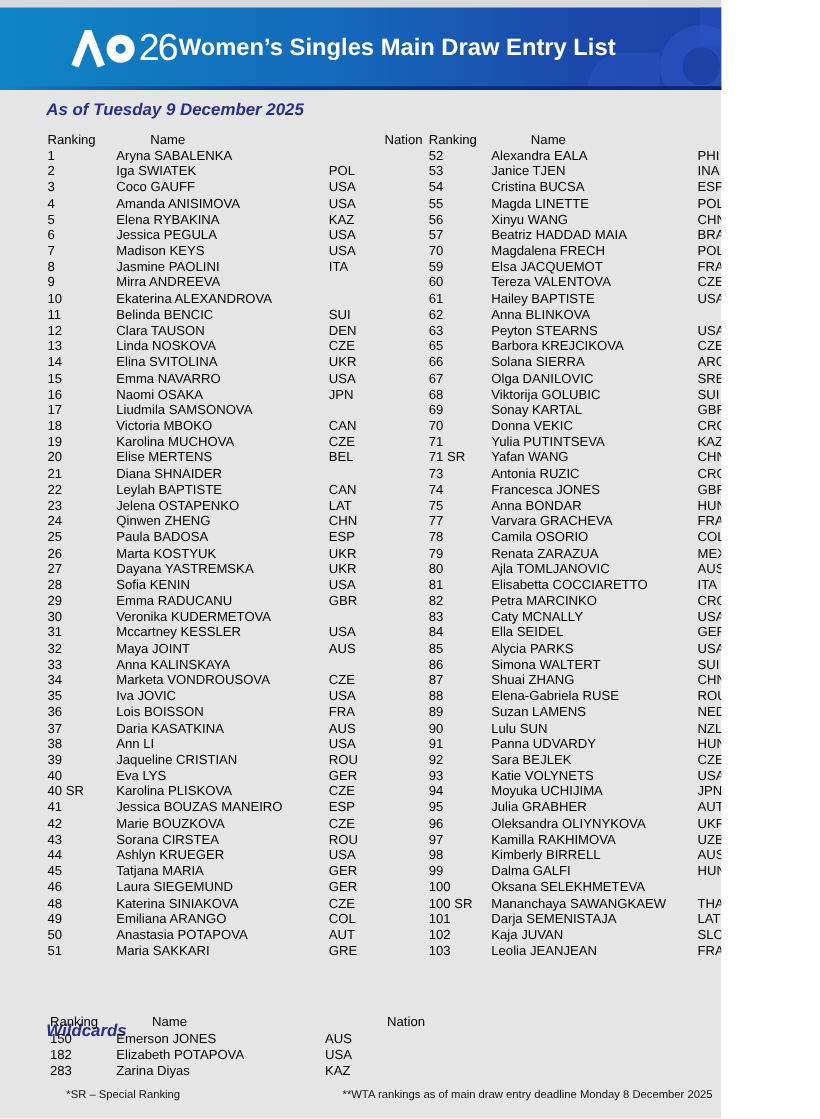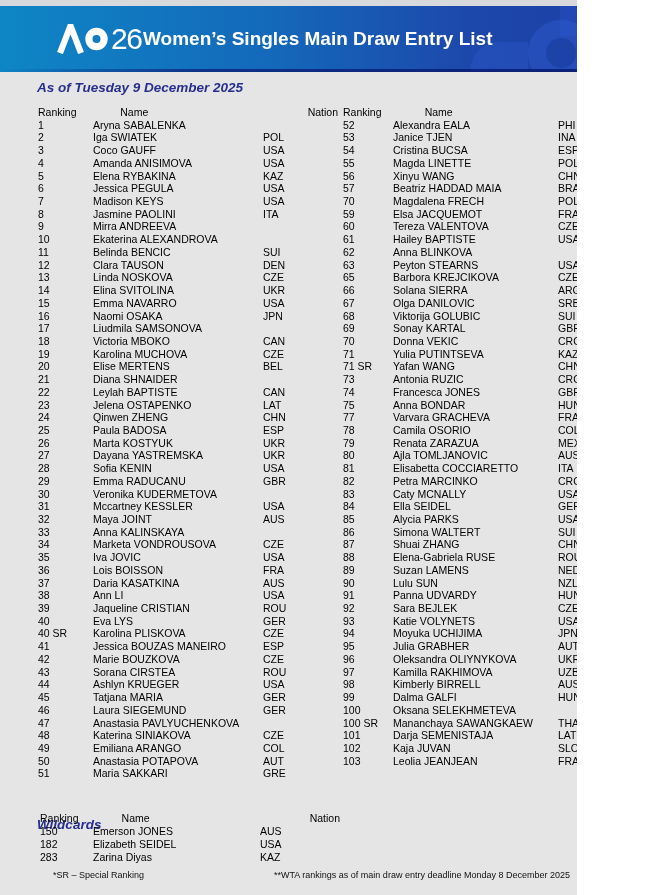--- a/index.html
+++ b/index.html
@@ -322,25 +322,20 @@
           <span class="c c-ranking">45</span>
           <span class="c c-name">Tatjana MARIA</span>
           <span class="c c-nation">GER</span>
         </div>
         <div class="trow">
           <span class="c c-ranking">46</span>
           <span class="c c-name">Laura SIEGEMUND</span>
           <span class="c c-nation">GER</span>
         </div>
         <div class="trow">
-          <span class="c c-ranking">47</span>
-          <span class="c c-name">Anastasia PAVLYUCHENKOVA</span>
-          <span class="c c-nation"></span>
-        </div>
-        <div class="trow">
           <span class="c c-ranking">48</span>
           <span class="c c-name">Katerina SINIAKOVA</span>
           <span class="c c-nation">CZE</span>
         </div>
         <div class="trow">
           <span class="c c-ranking">49</span>
           <span class="c c-name">Emiliana ARANGO</span>
           <span class="c c-nation">COL</span>
         </div>
         <div class="trow">
@@ -630,21 +625,21 @@
       <span class="c c-nation">Nation</span>
     </div>
     <div>
         <div class="trow">
           <span class="c c-ranking">150</span>
           <span class="c c-name">Emerson JONES</span>
           <span class="c c-nation">AUS</span>
         </div>
         <div class="trow">
           <span class="c c-ranking">182</span>
-          <span class="c c-name">Elizabeth SEIDEL</span>
+          <span class="c c-name">Elizabeth POTAPOVA</span>
           <span class="c c-nation">USA</span>
         </div>
         <div class="trow">
           <span class="c c-ranking">283</span>
           <span class="c c-name">Zarina Diyas</span>
           <span class="c c-nation">KAZ</span>
         </div>
       </div>
   </div>
 

